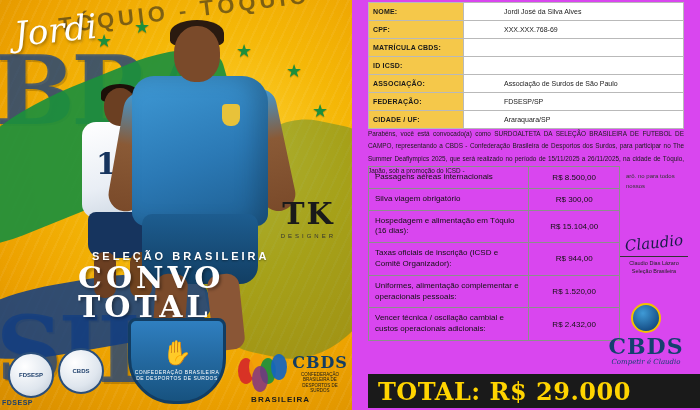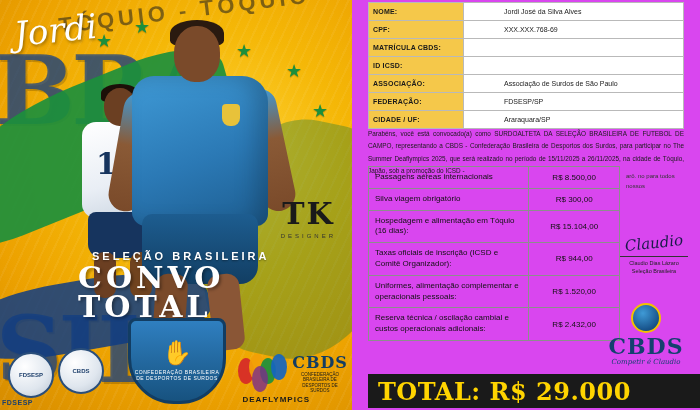--- a/index.html
+++ b/index.html
@@ -649,21 +649,21 @@
       <span>CBDS</span>
     </div>
 
     <div class="rings">
       <span class="ring" style="left:0; top:4px; background:#d62828;"></span>
       <span class="ring" style="left:11px; top:0; background:#f2a007;"></span>
       <span class="ring" style="left:22px; top:4px; background:#1c8f3c;"></span>
       <span class="ring" style="left:33px; top:0; background:#1565c0;"></span>
       <span class="ring" style="left:14px; top:12px; background:#7b2d8b; opacity:0.8;"></span>
     </div>
-    <div class="deaflympics-label">DEAFLYMPICS</div>
+    <div class="deaflympics-label">BRASILEIRA</div>
 
     <div class="cbds-poster">
       <div class="mark">CBDS</div>
       <div class="sub">CONFEDERAÇÃO BRASILEIRA DE DESPORTOS DE SURDOS</div>
     </div>
   </div>
 
   <div class="doc">
 
     <table class="id-table">
@@ -717,21 +717,21 @@
         </tr>
         <tr>
           <td class="item">Taxas oficiais de inscrição (ICSD e Comitê Organizador):</td>
           <td class="value">R$ 944,00</td>
         </tr>
         <tr>
           <td class="item">Uniformes, alimentação complementar e operacionais pessoais:</td>
           <td class="value">R$ 1.520,00</td>
         </tr>
         <tr>
-          <td class="item">Reserva técnica / oscilação cambial e custos operacionais adicionais:</td>
+          <td class="item">Vencer técnica / oscilação cambial e custos operacionais adicionais:</td>
           <td class="value">R$ 2.432,00</td>
         </tr>
       </tbody>
     </table>
 
     <div class="side-note">arô.
 
 no para todos nossos</div>
 
     <div class="sign-block">

